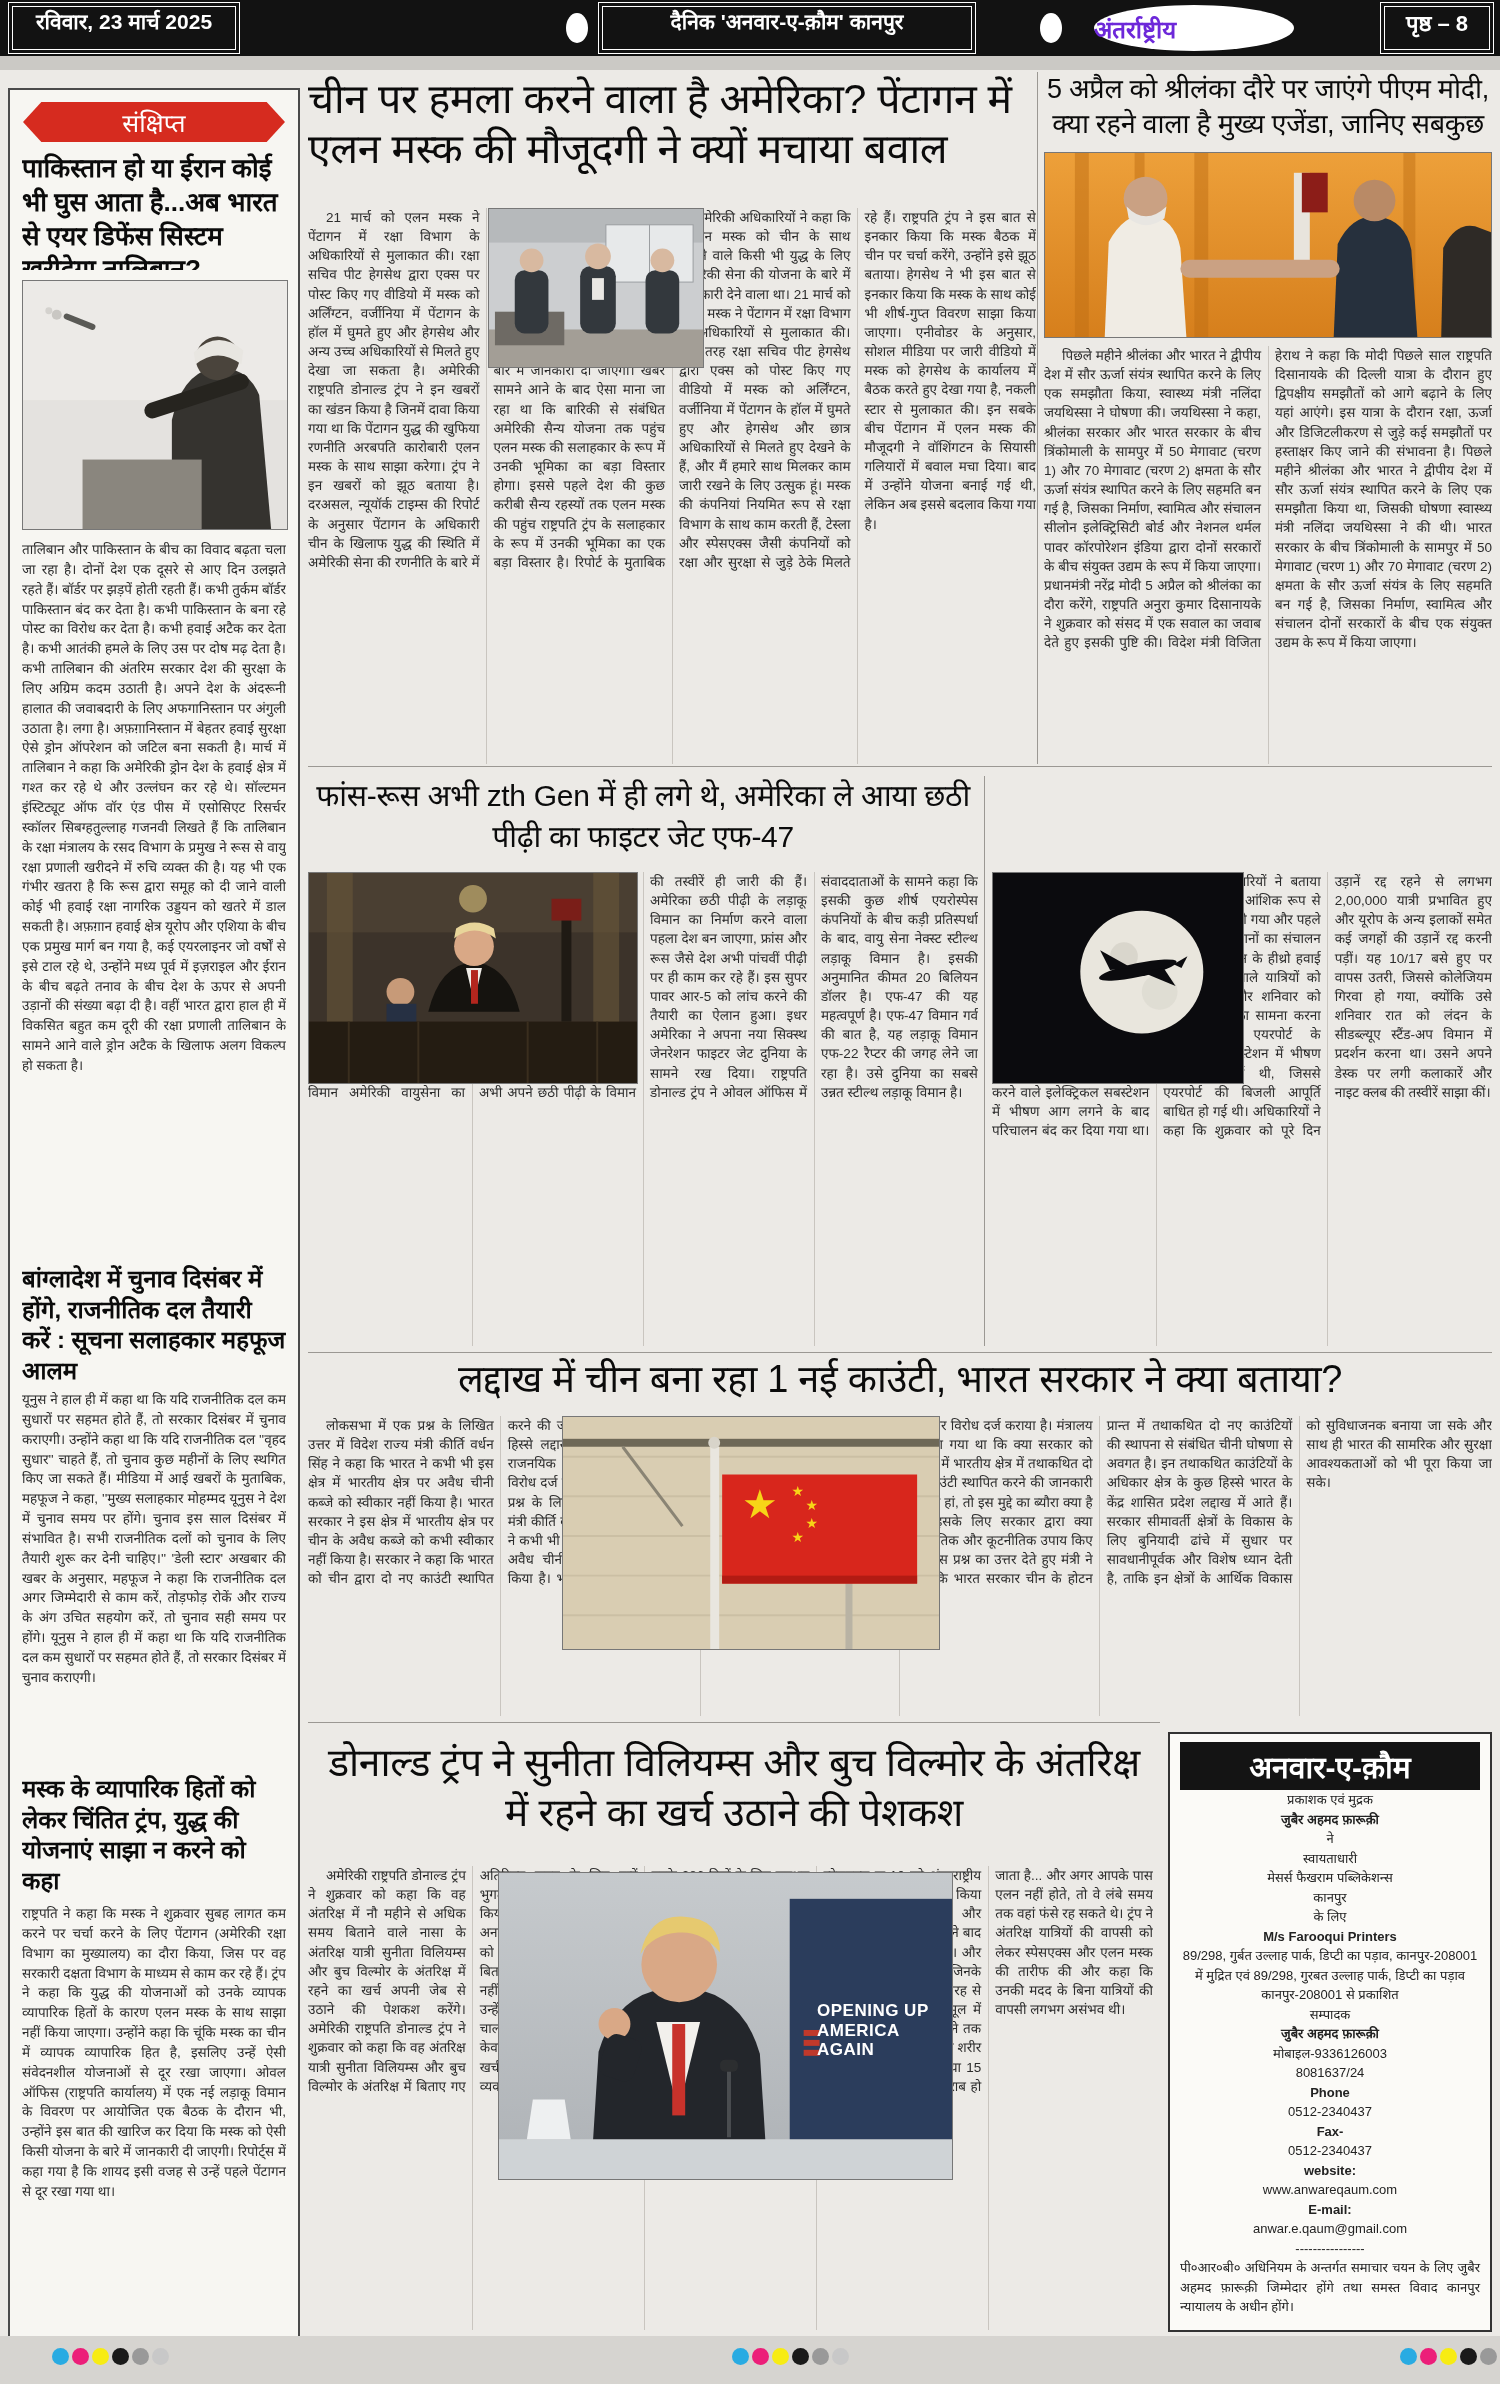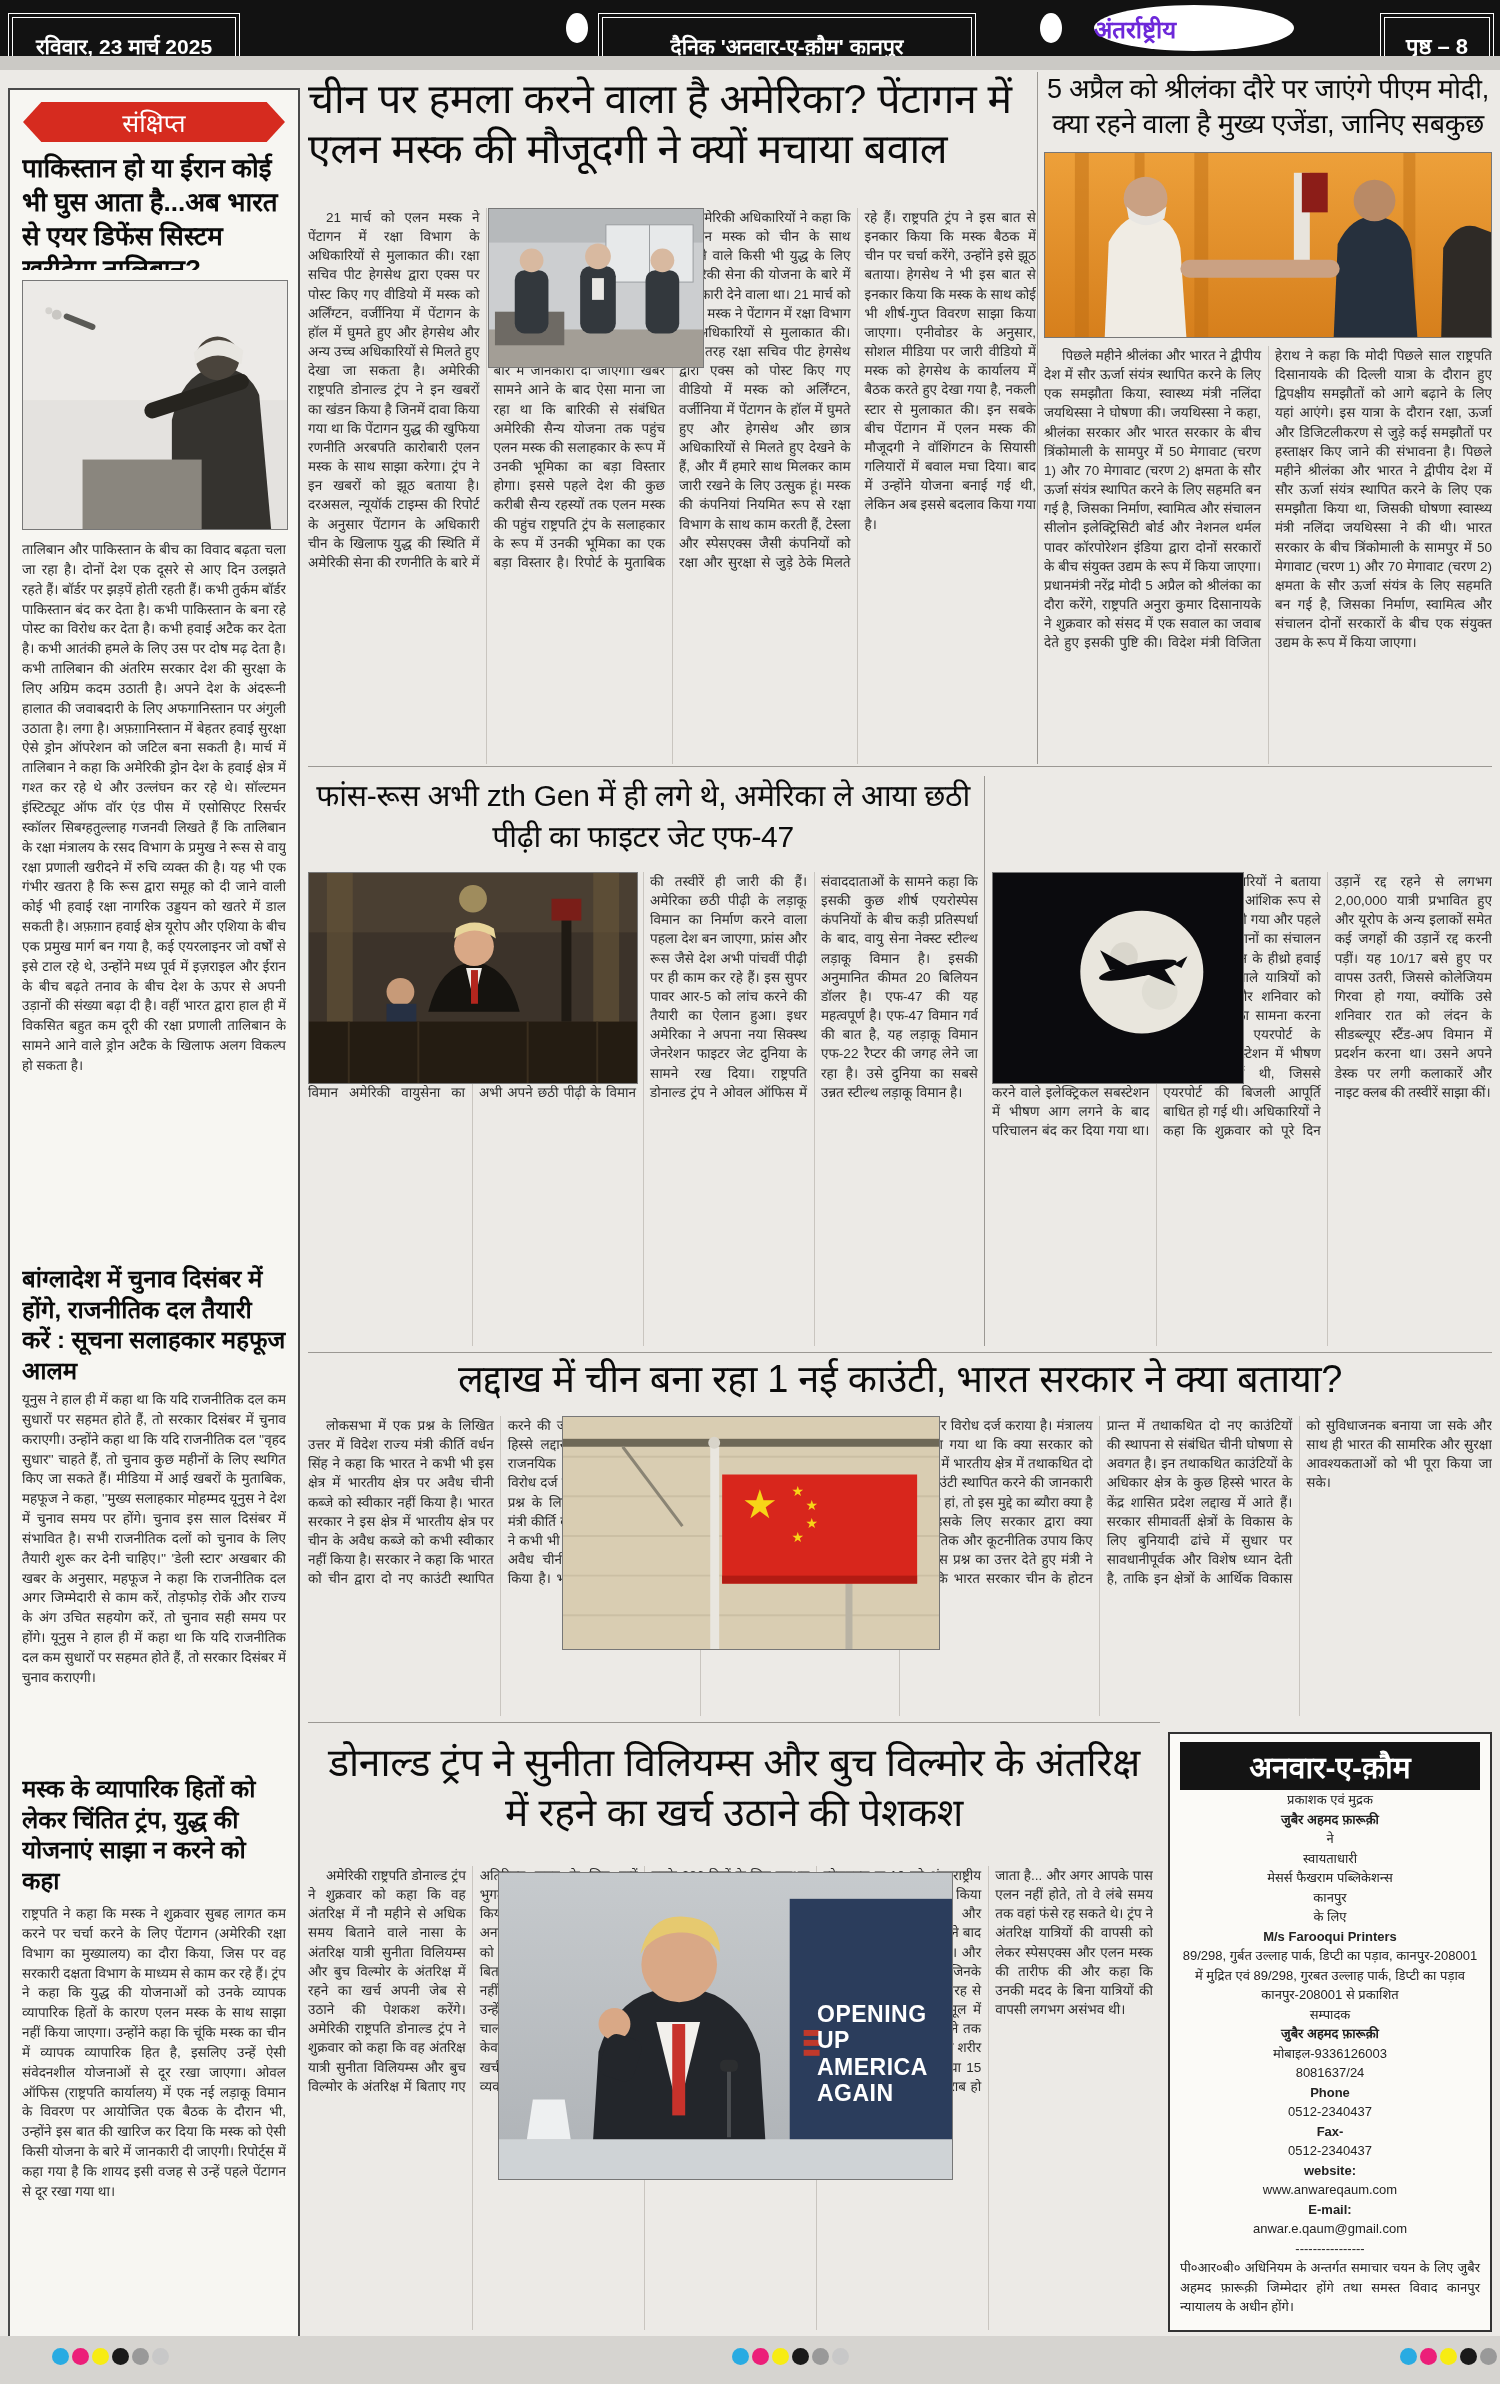--- a/index.html
+++ b/index.html
@@ -1,22 +1,22 @@
 <!DOCTYPE html>
 <html><head>
 <meta charset="utf-8">
 <style>
   html,body{margin:0;padding:0;background:#dedcd8;}
   *{box-sizing:border-box;}
   #page{position:relative;width:1500px;height:2384px;background:#eceae6;
         font-family:"Liberation Sans","DejaVu Sans",sans-serif;color:#222;overflow:hidden;}
   
   .hdr{position:absolute;left:0;top:0;width:1500px;height:56px;background:#121212;}
-  .hdr-box{position:absolute;top:17px;height:44px;background:#121212;border:1px solid #fff;
-           box-shadow:0 0 0 3px #121212,0 0 0 4px #fff;display:flex;align-items:flex-end;justify-content:center;
+  .hdr-box{position:absolute;top:6px;height:44px;background:#121212;border:1px solid #fff;
+           box-shadow:0 0 0 3px #121212,0 0 0 4px #fff;display:flex;align-items:flex-start;justify-content:center;
            color:#fff;font-weight:bold;}
   .hdr-bullet{position:absolute;top:13px;width:22px;height:30px;background:#fff;border-radius:50%;}
   .hdr-ellipse{position:absolute;top:5px;width:200px;height:46px;background:#fff;border-radius:50%;
                display:flex;align-items:center;justify-content:flex-start;color:#6d28d9;font-weight:bold;font-size:24px;}
   .graystrip{position:absolute;left:0;top:56px;width:1500px;height:14px;background:#cbc9c5;}
   
   .headline{color:#0b0b0b;font-weight:normal;letter-spacing:-0.3px;}
   .body-txt{position:absolute;font-size:13.5px;line-height:1.42;text-align:justify;color:#2c2c2c;
             column-gap:14px;column-rule:1px solid #c9c5bf;overflow:hidden;}
   .body-txt p{margin:0;text-indent:18px;}
@@ -39,21 +39,21 @@
   #imprint .title{background:#141414;color:#fff;font-size:30px;font-weight:bold;height:48px;
                   display:flex;align-items:center;justify-content:center;margin-bottom:0;}
   #imprint .ln{font-size:13px;line-height:1.5;color:#222;}
   #imprint .b{font-weight:bold;}
   
   .reggroup{position:absolute;top:2348px;display:flex;gap:3px;}
   .regdot{width:17px;height:17px;border-radius:50%;display:inline-block;}
   .botstrip{position:absolute;left:0;top:2336px;width:1500px;height:48px;background:#d6d4d0;}
   
   .photo-banner{position:absolute;color:#fff;font-weight:bold;line-height:1.15;
-                font-size:23px;letter-spacing:0.5px;}
+                font-size:17px;letter-spacing:0.5px;}
 </style>
 </head>
 <body>
 
 <div id="page">
 
   <div class="hdr">
     <div class="hdr-box" style="left:12px;width:224px;font-size:21px;">
       <span>रविवार, 23 मार्च 2025</span>
     </div>

